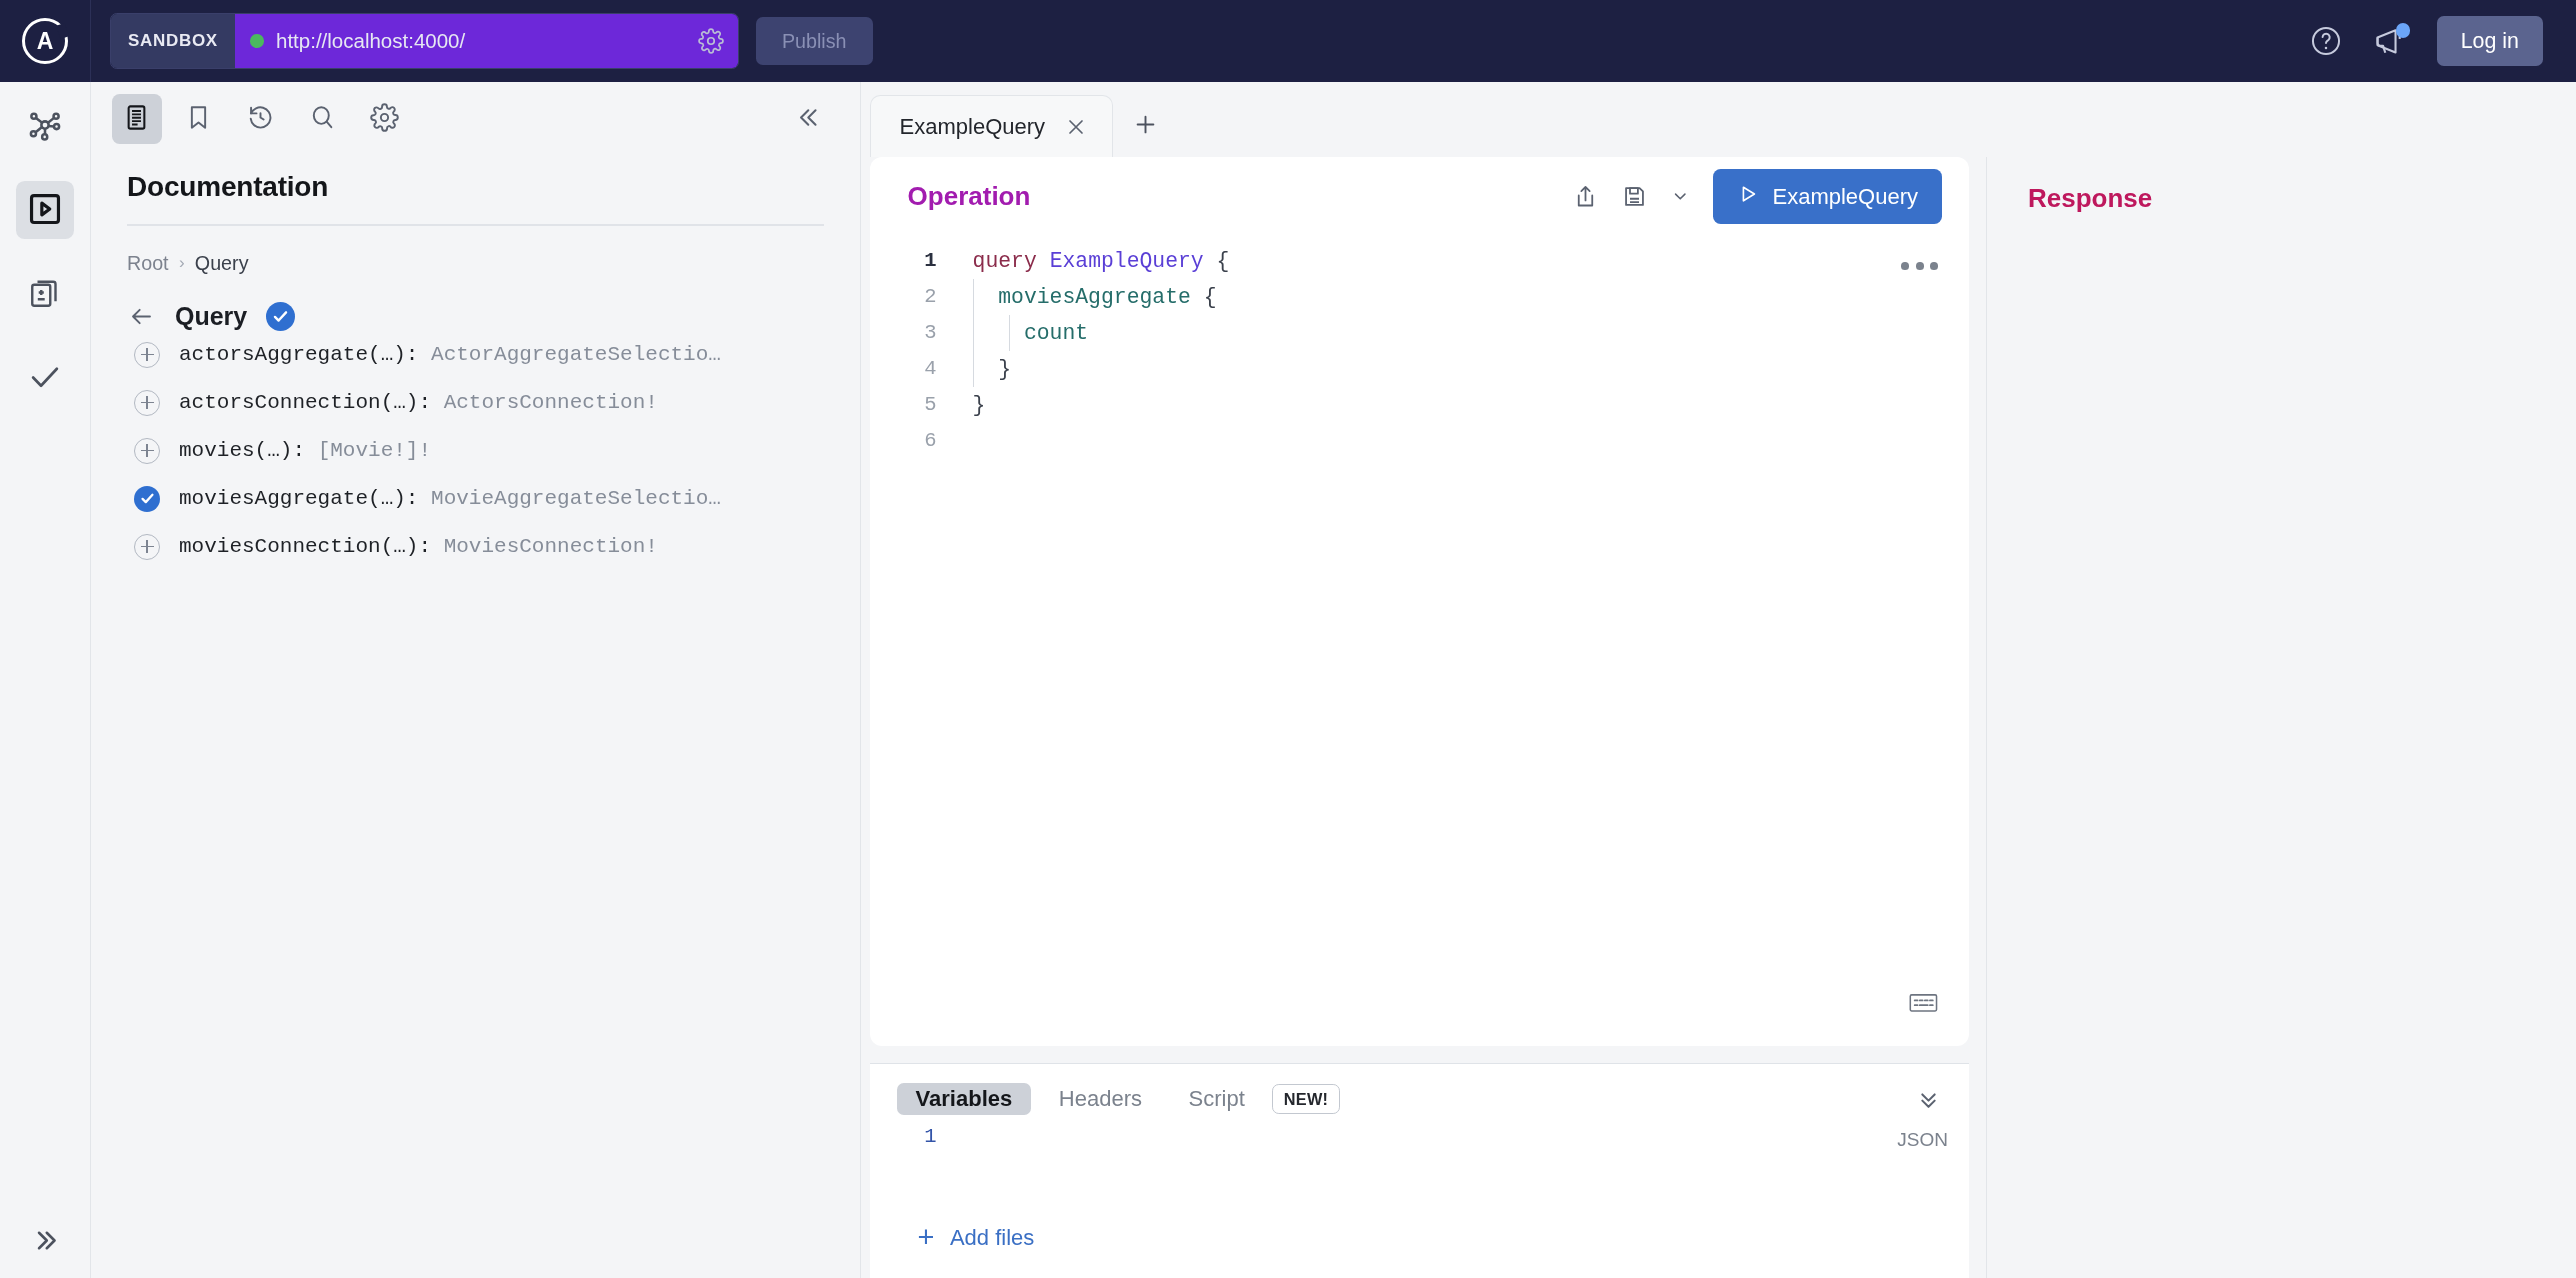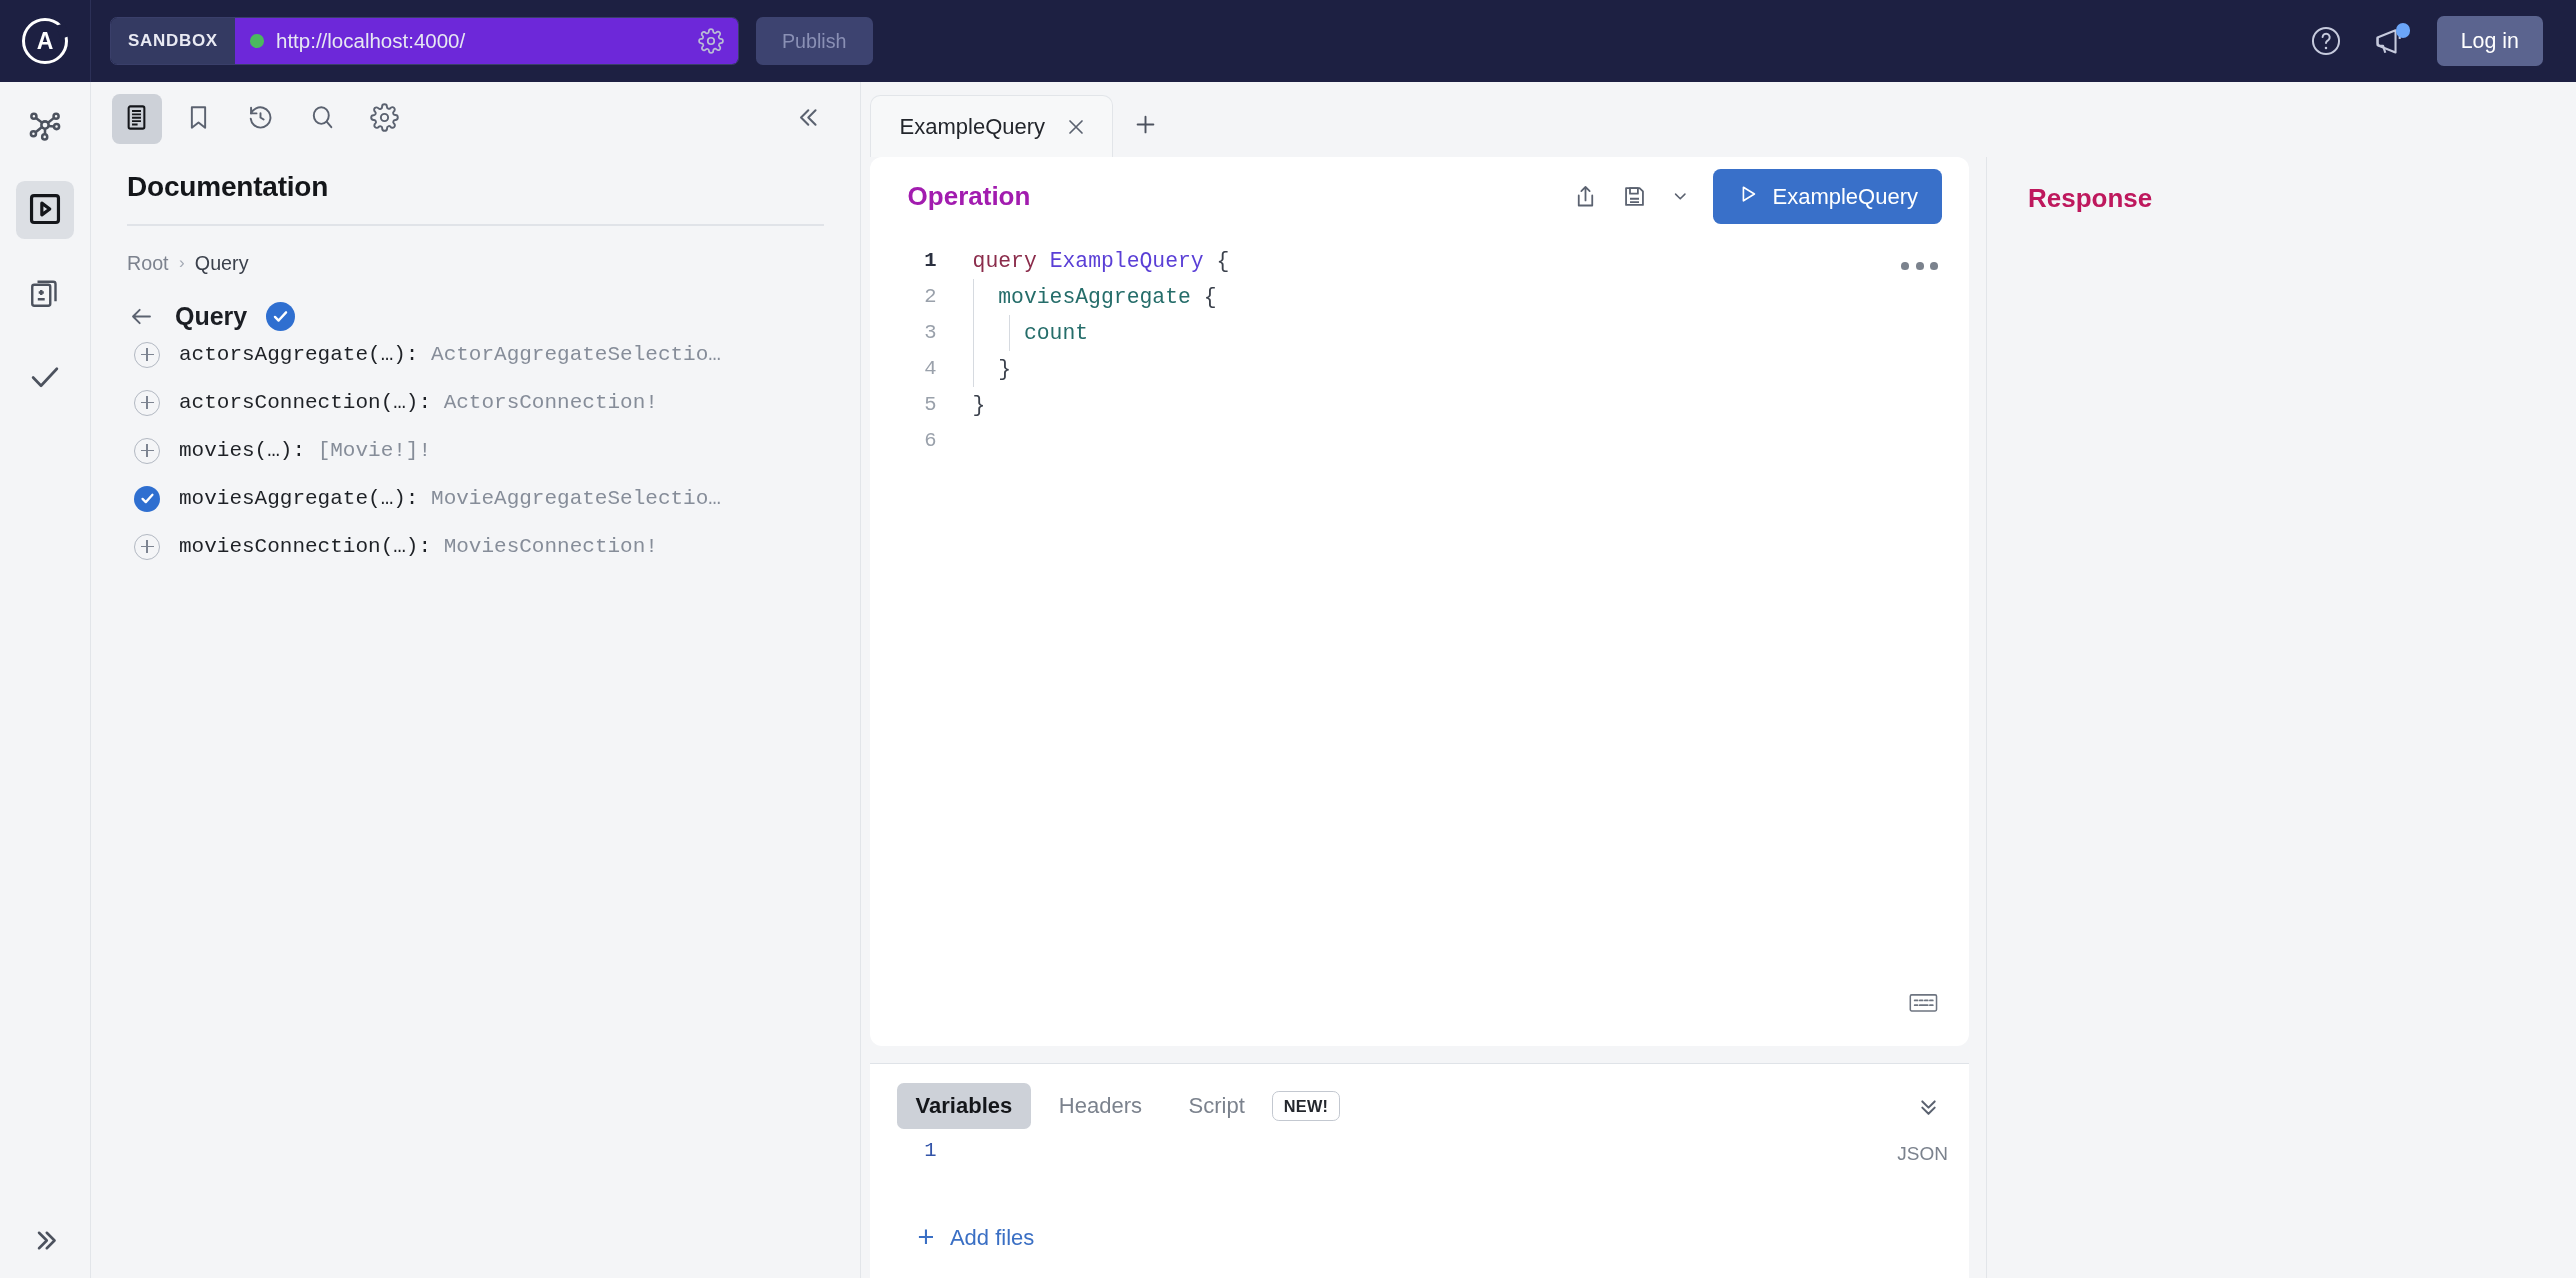--- a/index.html
+++ b/index.html
@@ -29,21 +29,21 @@
     color: #fff; font-size: 26px; font-weight: 700; font-family: "Liberation Serif", serif;
     position: relative;
   }
   .logo-ring::after{
     content:""; position:absolute; right:-1.7px; top:3.4px; width:8.6px; height:13.7px;
     background:#1d2042; transform: rotate(-18deg);
   }
   .logo-ring span { position: relative; z-index: 2; font-family:"Liberation Sans",sans-serif; font-size:23px; }
 
   .urlgroup {
-    display: flex; align-items: stretch; height: 48px; margin-left: 19px;
+    display: flex; align-items: stretch; height: 56px; margin-left: 19px;
     border: 1.7px solid #3a3f6a; border-radius: 6.8px; overflow: hidden;
   }
   .sandbox-chip {
     display: flex; align-items: center; padding: 0 17px;
     background: #343a62; color: #e9eaf3;
     font-size: 17px; font-weight: 600; letter-spacing: 0.7px;
   }
   .url-field {
     display: flex; align-items: center; gap: 12px;
     padding: 0 12px 0 15.4px; background: #6d28d9; min-width: 503px;
@@ -207,21 +207,21 @@
   .dots-menu { position: absolute; top: 26px; right: 31px; display: flex; gap: 6.8px; cursor: pointer; }
   .dots-menu i { width: 7.7px; height: 7.7px; border-radius: 50%; background: #7b828d; display:block; }
   .kbd-btn { position: absolute; right: 31px; bottom: 29px; cursor: pointer; }
 
   .var-panel {
     background: #fff; margin: 17px 17px 0 0; border-top: 1.7px solid #dfe3e8;
     height: 216px; flex: 0 0 216px; display: flex; flex-direction: column; position: relative;
   }
   .var-tabs { display: flex; align-items: center; gap: 8.6px; padding: 19px 27px 0 27px; }
   .vtab {
-    height: 46px; padding: 0 19px; display: flex; align-items: center;
+    height: 32px; padding: 0 19px; display: flex; align-items: center;
     font-size: 22px; border-radius: 6.8px; cursor: pointer; color: #7b828d;
   }
   .vtab.active { background: #cdd1d8; color: #14161a; font-weight: 700; }
   .new-badge {
     border: 1.7px solid #c3c8d0; border-radius: 6.8px; padding: 4.3px 10.3px;
     font-size: 16.3px; font-weight: 700; color: #24272d; letter-spacing: 0.3px;
   }
   .vtabs-spacer { flex: 1; }
   .chev-dd { cursor: pointer; display: flex; }
   .var-body { flex: 1; position: relative; padding-top: 8.6px; }

